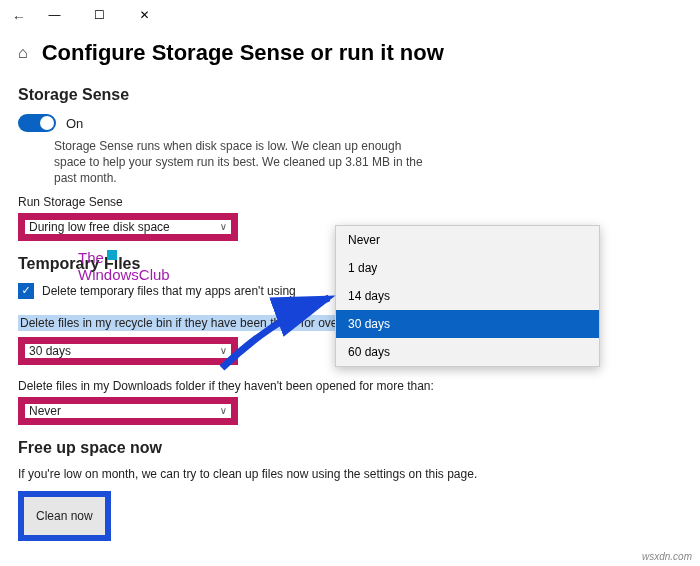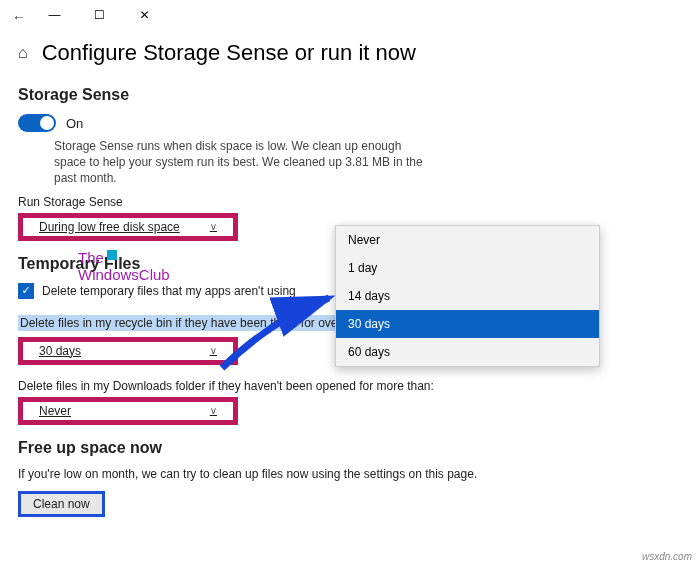--- a/index.html
+++ b/index.html
@@ -4,34 +4,34 @@
   <style>
     * { margin: 0; padding: 0; box-sizing: border-box; font-family: "Segoe UI", sans-serif; }
     body { width: 700px; height: 566px; background: #fff; overflow: hidden; position: relative; }
     .titlebar { display: flex; align-items: center; height: 30px; padding: 0 0 0 12px; font-size: 12px; }
     .titlebar .back { width: 20px; font-size: 14px; color: #333; }
     .titlebar .title { flex: 1; font-size: 12px; }
     .titlebar .win-controls { display: flex; }
     .titlebar .win-btn { width: 45px; height: 30px; display: flex; align-items: center; justify-content: center; font-size: 12px; }
     .header { display: flex; align-items: center; padding: 10px 18px 14px 18px; gap: 14px; }
     .header .home-ic { font-size: 16px; color: #333; }
-    .header h1 { font-size: 22px; font-weight: 400; }
+    .header h1 { font-size: 22px; font-weight: 700; }
     .content { padding: 0 18px 10px 18px; font-size: 13px; color: #222; }
     .section-title { font-size: 16px; font-weight: 700; margin: 6px 0 10px 0; }
     .toggle-row { display: flex; align-items: center; gap: 10px; margin-bottom: 6px; }
     .toggle { width: 38px; height: 18px; border-radius: 9px; background: #0a63c2; position: relative; }
     .toggle::after { content: ""; position: absolute; right: 2px; top: 2px; width: 14px; height: 14px; border-radius: 50%; background: #fff; }
     .desc { font-size: 12px; color: #444; max-width: 380px; line-height: 1.35; margin-bottom: 8px; margin-left: 36px; }
     .label { font-size: 12px; margin: 6px 0 4px 0; }
-    .combo { display: flex; align-items: center; justify-content: space-between; border: 5px solid #be185d; width: 220px; height: 28px; padding: 0 16px; font-size: 12px; background: #fff; text-decoration: underline; }
+    .combo { display: flex; align-items: center; justify-content: space-between; border: 7px solid #be185d; width: 220px; height: 28px; padding: 0 4px; font-size: 12px; background: #fff; }
     .combo .chev { font-size: 10px; color: #555; }
     .check-row { display: flex; align-items: center; gap: 8px; margin: 10px 0; font-size: 12px; }
     .checkbox { width: 16px; height: 16px; background: #0a63c2; display: flex; align-items: center; justify-content: center; color: #fff; font-size: 11px; }
     .highlight { background: #b9d6f4; display: inline-block; padding: 1px 2px; font-size: 12px; margin: 6px 0 6px 0; }
-    .btn { display: inline-block; border: 3px solid #1d4ed8; background: #e6e6e6; padding: 3px 12px; font-size: 12px; margin-top: 6px; }
+    .btn { display: inline-block; border: 6px solid #1d4ed8; background: #e6e6e6; padding: 12px 12px; font-size: 12px; margin-top: 6px; }
     .sec-gap { margin-top: 14px; }
     .dropdown { position: absolute; left: 335px; top: 225px; width: 265px; background: #f2f2f2; border: 1px solid #ccc; box-shadow: 0 3px 10px rgba(0,0,0,0.25); font-size: 12px; }
     .dropdown .opt { padding: 7px 12px; }
     .dropdown .opt.sel { background: #0a63c2; color: #fff; }
     .watermark { position: absolute; left: 78px; top: 250px; font-size: 15px; color: #a21caf; line-height: 1.1; pointer-events: none; }
     .wm-sq { display:inline-block; width:10px; height:10px; background:#0aa6cc; margin-left:3px; vertical-align: top; }
     .arrow { position: absolute; left: 214px; top: 290px; pointer-events: none; }
     .footer-wm { position: absolute; right: 8px; bottom: 4px; font-size: 10px; color: #888; font-style: italic; }
   </style>
 </head>

